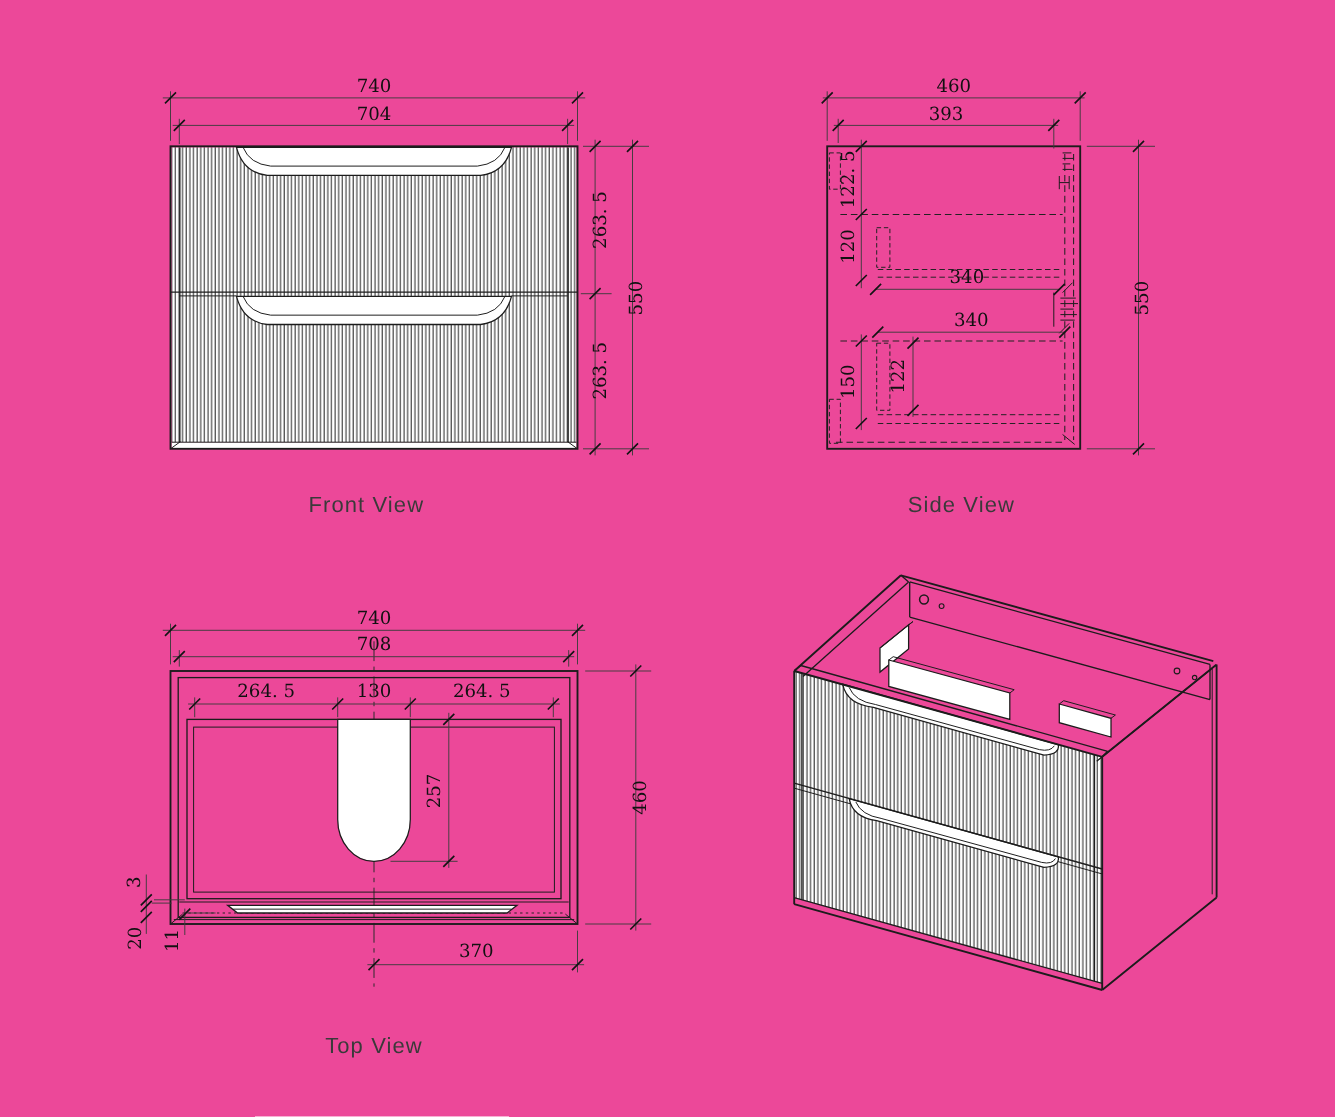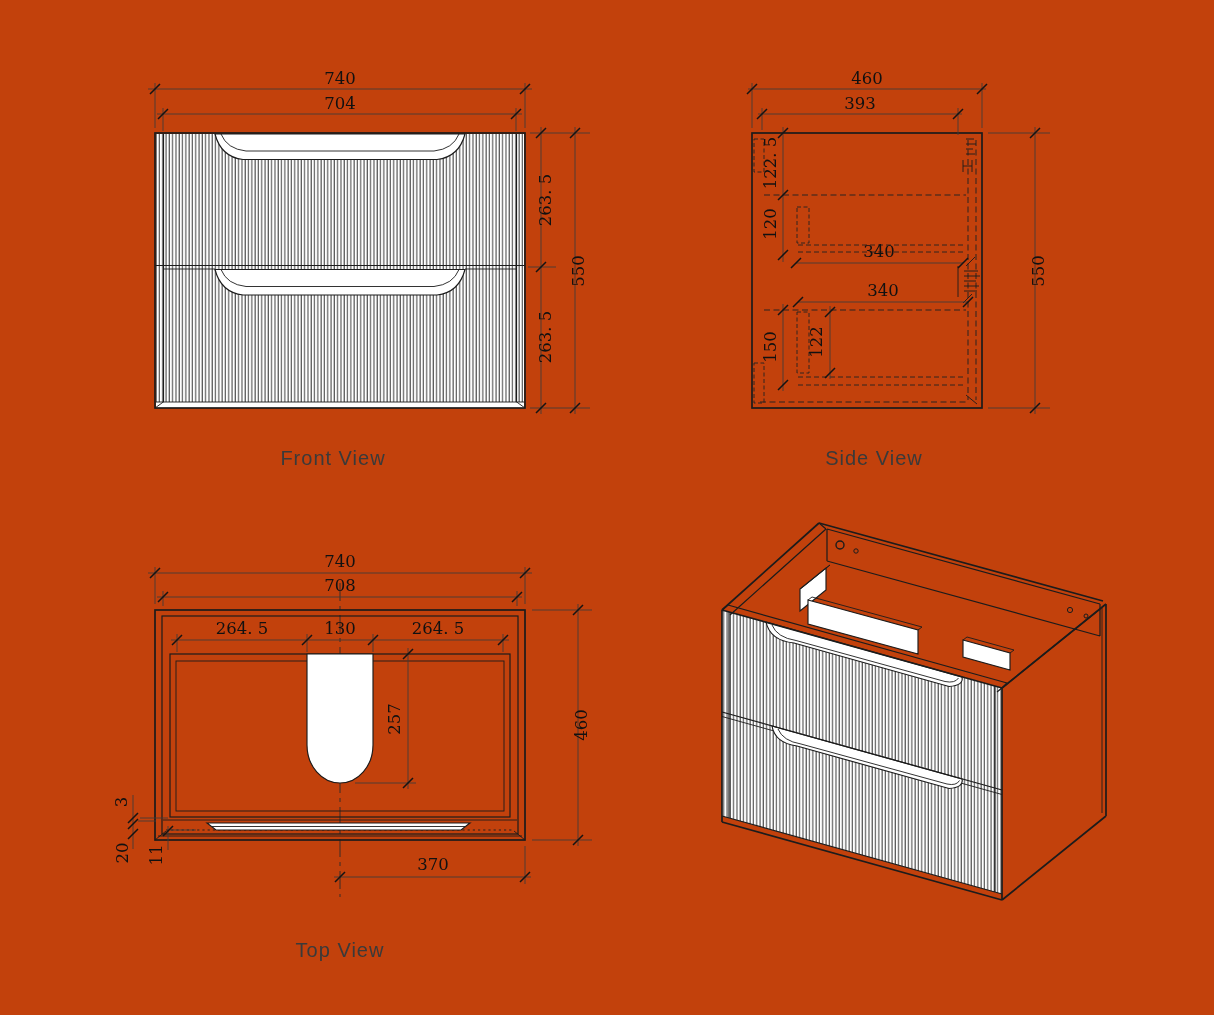--- a/index.html
+++ b/index.html
@@ -1,16 +1,16 @@
 <!DOCTYPE html>
 <html><head>
 <meta charset="utf-8">
 <style>
   html,body{margin:0;padding:0;background:#fff;}
-  .sheet{position:relative;width:1214px;height:1015px;background:#c2410c;overflow:hidden;
+  .sheet{position:relative;width:1214px;height:1015px;background:#ec4899;overflow:hidden;
          font-family:"Liberation Sans",sans-serif;}
   svg{position:absolute;left:0;top:0;}
   .ol  {fill:none;stroke:#1c1c1c;stroke-width:1.7;}
   .l1  {fill:none;stroke:#1c1c1c;stroke-width:1.2;}
   .l0  {fill:none;stroke:#1c1c1c;stroke-width:0.9;}
   .wf  {fill:#ffffff;stroke:#1c1c1c;stroke-width:1.15;}
   .dash{fill:none;stroke:#222;stroke-width:0.95;stroke-dasharray:6 3.5;}
   .dash2{fill:none;stroke:#222;stroke-width:0.9;stroke-dasharray:5 3;}
   .dashr{fill:none;stroke:#222;stroke-width:0.9;stroke-dasharray:4 2.5;}
   .dl  {fill:none;stroke:#3c3c3c;stroke-width:0.85;}

